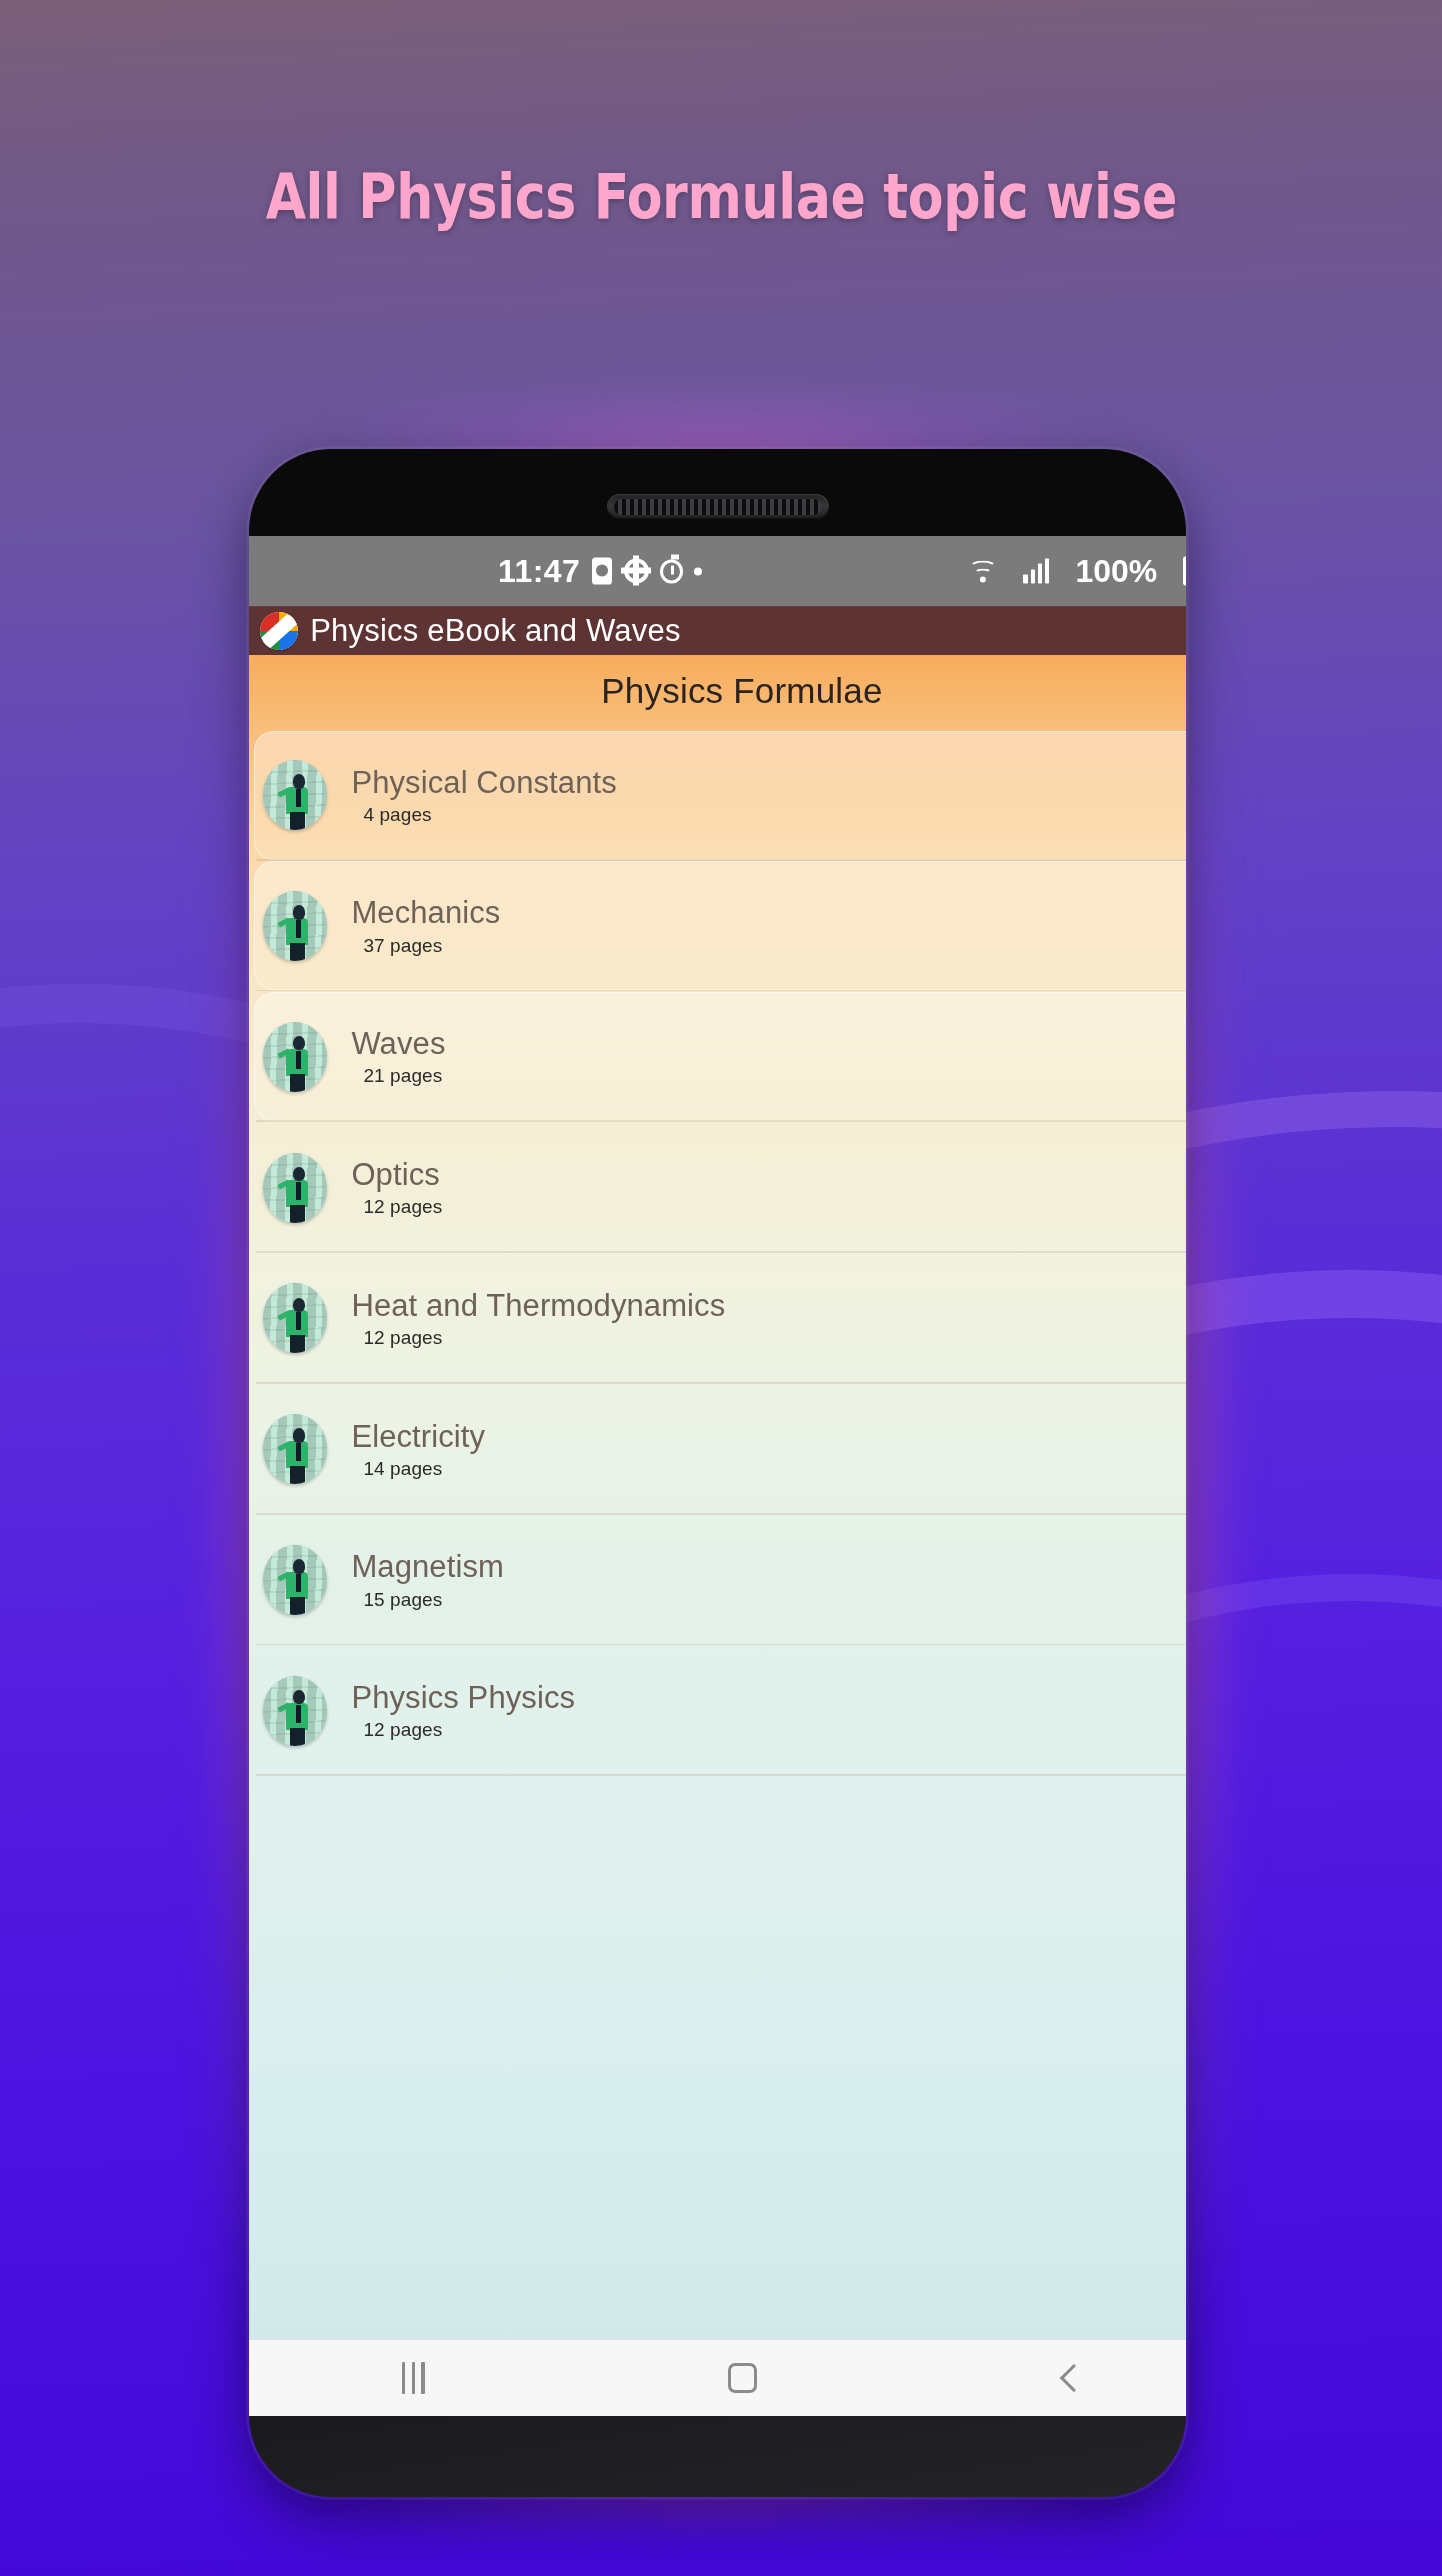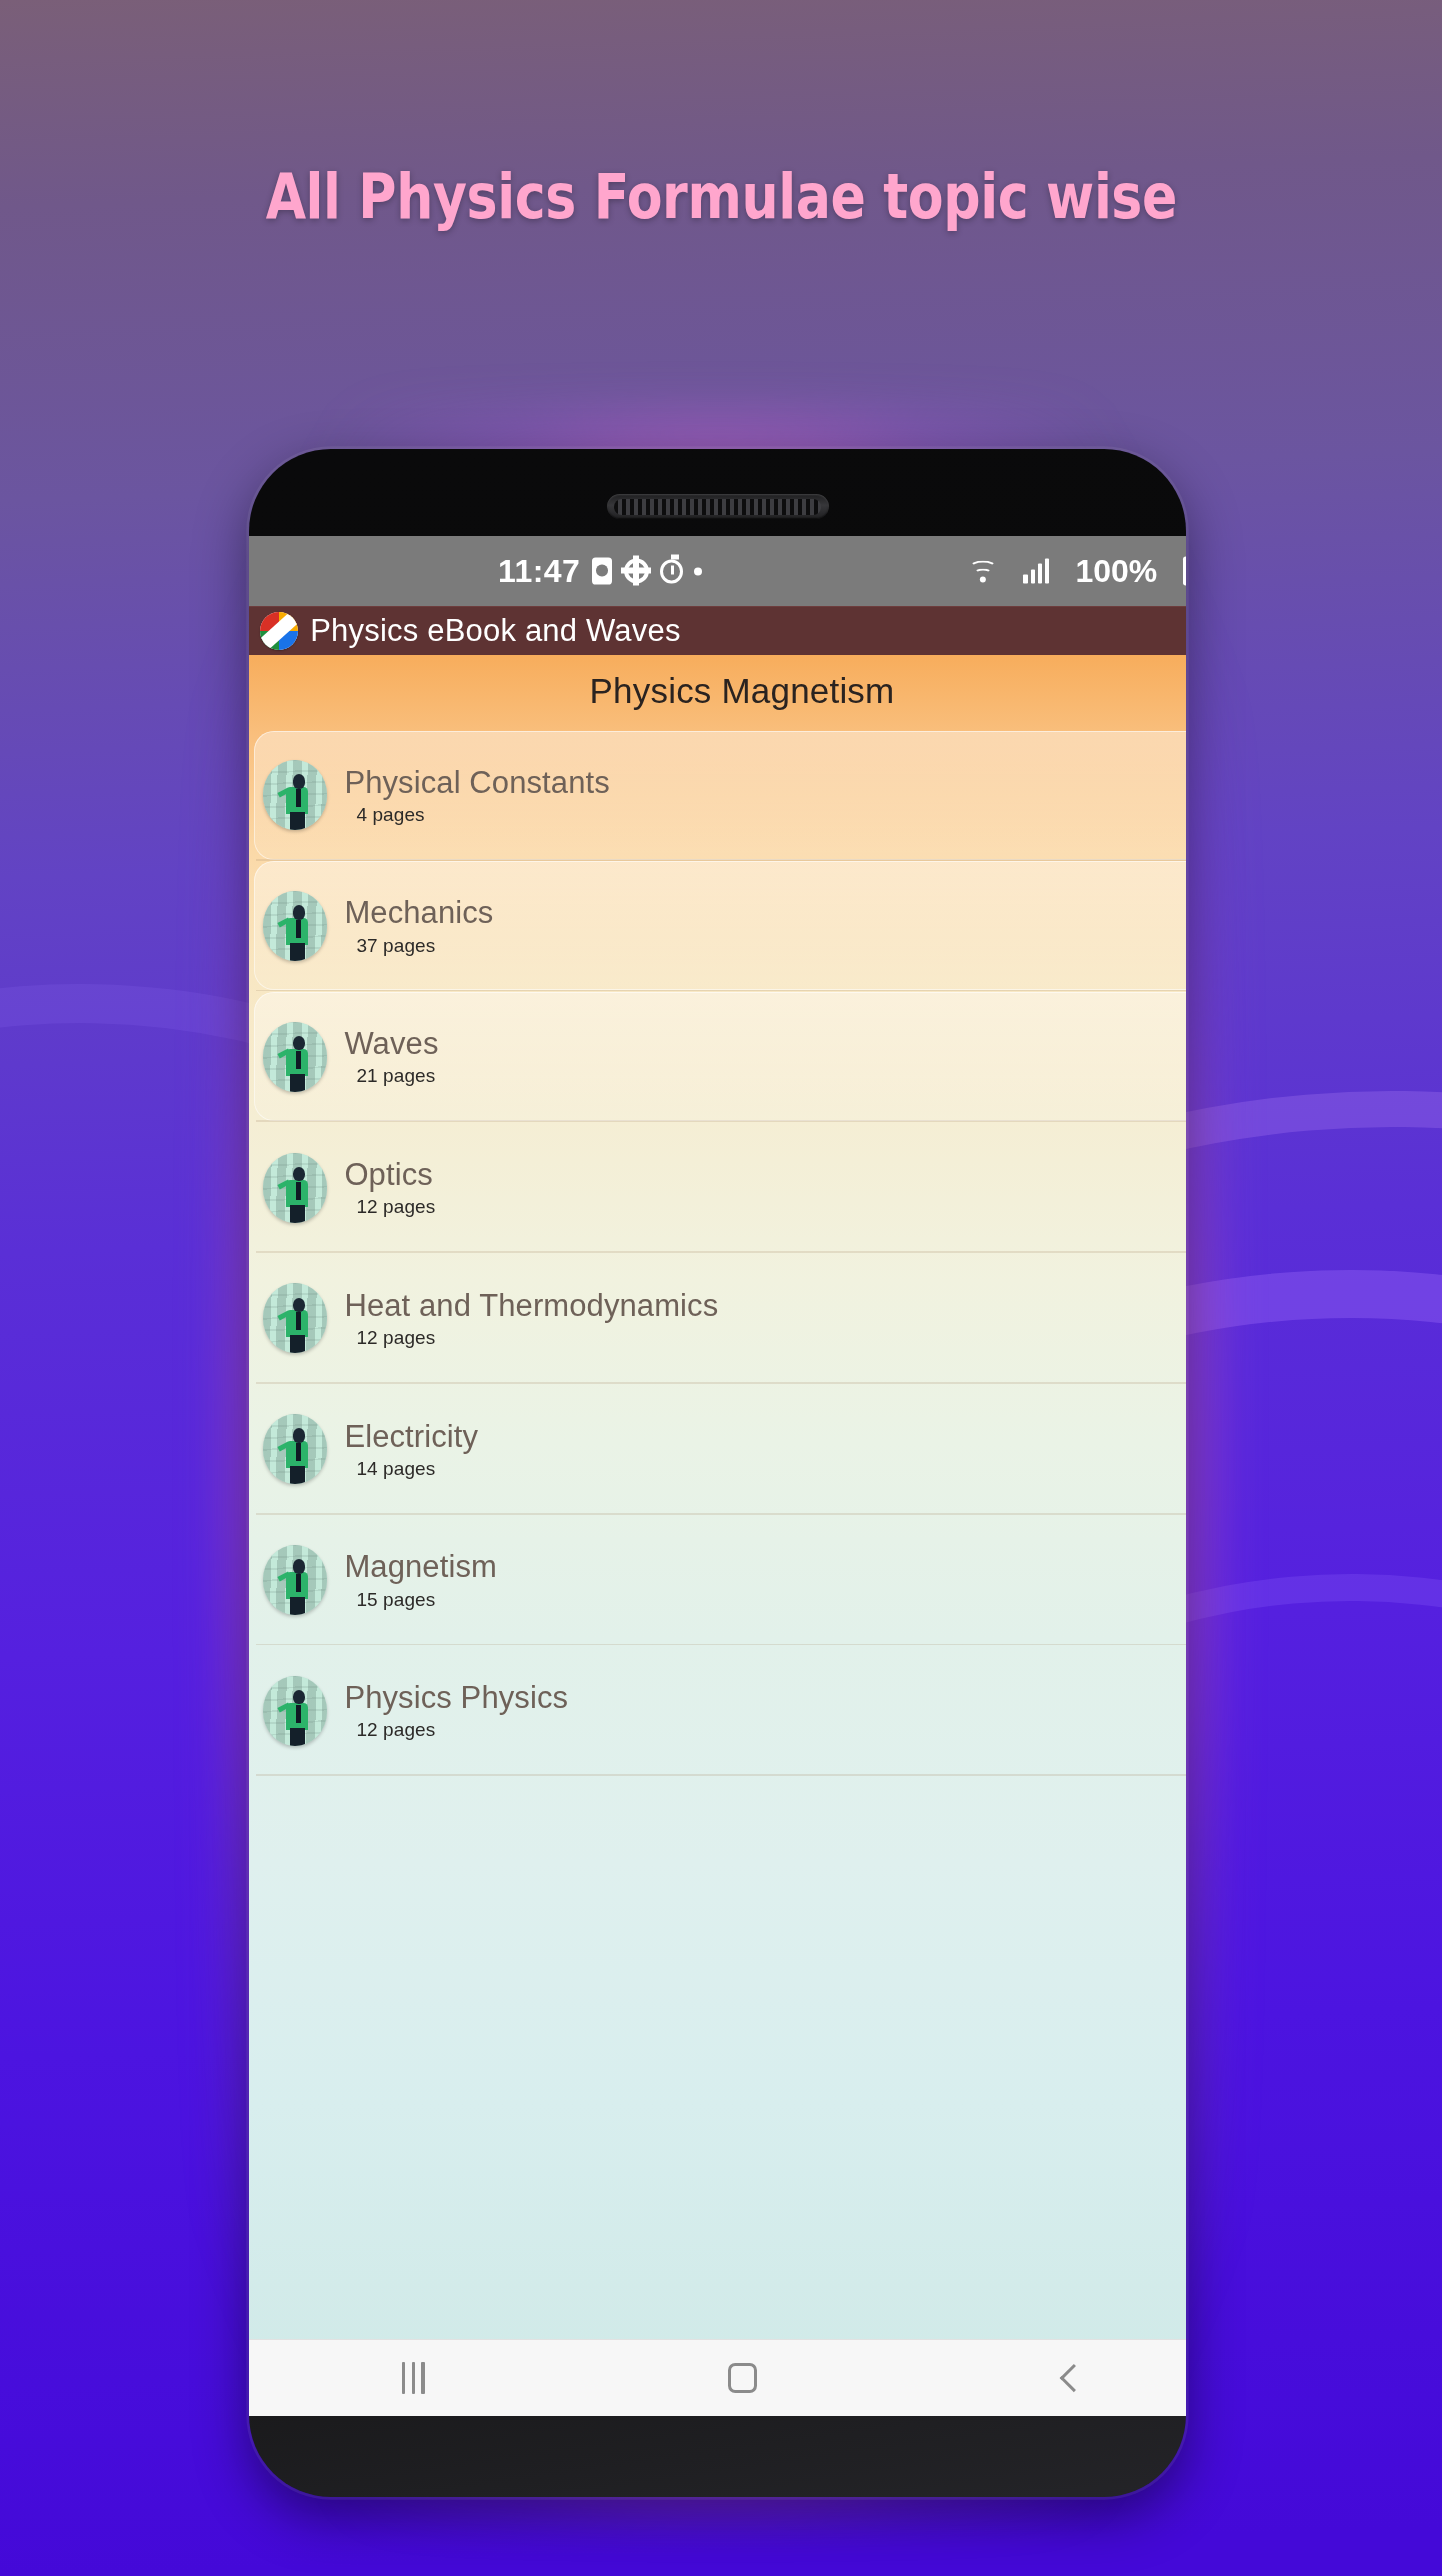--- a/index.html
+++ b/index.html
@@ -337,21 +337,21 @@
 
   #list { padding:0 5.4px; }
 
   .row {
     position:relative;
     height:129px;
     border-radius:20px;
     display:flex;
     align-items:center;
     padding-left:9px;
-    gap:17px;
+    gap:24px;
     margin-bottom:1.8px;
   }
   .row::after {
     content:"";
     position:absolute;
     left:1.8px; right:1.8px; bottom:-0.9px;
     height:1.8px;
     background:rgba(170,140,110,0.22);
   }
   .row.hl {
@@ -518,21 +518,21 @@
           <span></span>
             <span></span>
             <span></span>
             <span></span>
           <div class="sash"></div>
         </div>
         <div id="appbar-title">Physics eBook and Waves</div>
       </div>
 
       <div id="content">
-        <div id="section-title">Physics Magnetism</div>
+        <div id="section-title">Physics Formulae</div>
         <div id="list">
             <div class="row hl">
               <div class="avatar">
                 <div class="chalk"></div>
                 <div class="arm"></div>
                 <div class="body"></div>
                 <div class="tie"></div>
                 <div class="legs"></div>
                 <div class="head"></div>
               </div>

